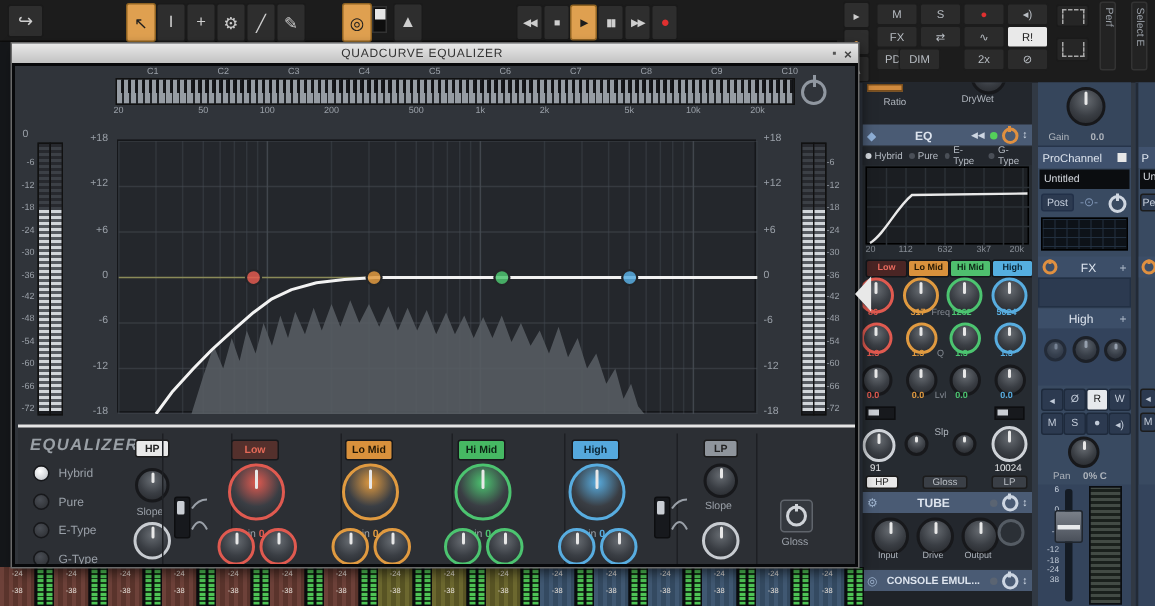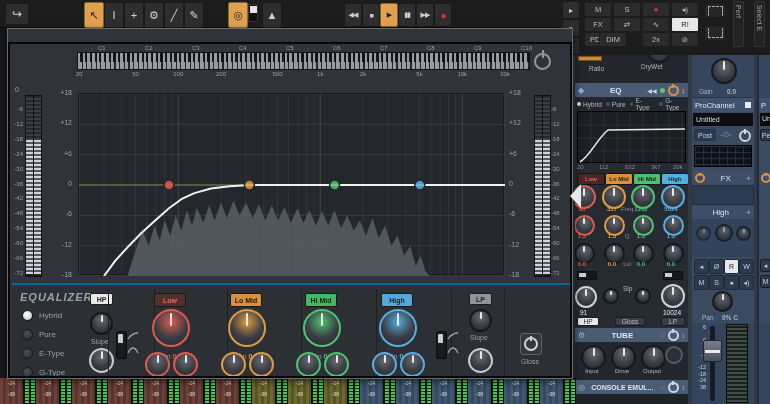--- a/index.html
+++ b/index.html
@@ -494,20 +494,25 @@
           <span style="position: absolute; left: 0px; top: 13px; width: 100%; text-align: center; font-size: 5px; color: rgb(227, 221, 214);">-38</span>
         </div>
         <div style="position: absolute; left: 23px; top: 0px; width: 13px; height: 26px; background: rgb(10, 12, 14);">
           <div style="position: absolute; left: 2px; top: 1px; width: 4px; height: 24px; background: repeating-linear-gradient(0deg, rgb(78, 196, 85) 0px, rgb(78, 196, 85) 2px, rgb(23, 58, 25) 2px, rgb(23, 58, 25) 3px);"></div>
           <div style="position: absolute; left: 8px; top: 1px; width: 4px; height: 24px; background: repeating-linear-gradient(0deg, rgb(78, 196, 85) 0px, rgb(78, 196, 85) 2px, rgb(23, 58, 25) 2px, rgb(23, 58, 25) 3px);"></div>
         </div>
       </div>
     </div>
 
   <div class="abs" id="eqwin" style="left:8px;top:29px;width:564px;height:349px;z-index:10;box-shadow:0 0 0 1px #6a6a6a,2px 3px 8px rgba(0,0,0,.6);background:#30343a;">
+    <div class="abs" style="left:0;top:0;width:564px;height:13px;background:linear-gradient(#e9e9e9,#c2c2c2);display:flex;align-items:center;">
+      <span style="flex:1;text-align:center;font-size:8px;color:#333;letter-spacing:.5px;">QUADCURVE EQUALIZER</span>
+      <span style="color:#555;font-size:8px;margin-right:5px;">▪</span>
+      <span style="color:#444;font-size:9px;margin-right:4px;font-weight:bold;">×</span>
+    </div>
     <div class="abs" id="eqbody" style="left:0;top:13px;width:564px;height:336px;background:#30343a;border:2px solid #07080a;overflow:hidden;">
 
       <div class="abs" id="kb" style="left:67px;top:8px;width:453px;height:18px;background:repeating-linear-gradient(90deg,#969ca3 0 3.5px,#23262a 3.5px 4.7px);border:1px solid #111;">
         <div class="abs" style="left:0;top:0;width:100%;height:55%;background:repeating-linear-gradient(90deg,rgba(20,22,25,.0) 0 2.4px,rgba(16,17,20,.95) 2.4px 4.7px);"></div>
       </div>
       <div class="abs" id="octaves" style="left:0;top:0;width:564px;height:8px;">
           <span class="t6 gry" style="position: absolute; left: 88px; top: 1px;">C1</span>
           <span class="t6 gry" style="position: absolute; left: 135px; top: 1px;">C2</span>
           <span class="t6 gry" style="position: absolute; left: 182px; top: 1px;">C3</span>
           <span class="t6 gry" style="position: absolute; left: 229px; top: 1px;">C4</span>
@@ -570,21 +575,21 @@
             <line x1="0" y1="182" x2="426" y2="182" stroke="#464b52" stroke-width="1" opacity="0.55"></line>
             <line x1="0" y1="91" x2="426" y2="91" stroke="#8a8a58" stroke-width="1"></line>
             <path d="M48.6240206767533,182 L48.6,182.0 L56.5,156.7 L63.5,136.5 L69.8,151.7 L75.5,131.4 L80.7,146.6 L85.5,126.4 L91.4,141.6 L96.7,121.3 L102.3,136.5 L107.9,116.3 L113.0,131.4 L117.8,113.8 L124.3,128.9 L130.1,111.2 L135.5,126.4 L142.0,108.7 L147.9,123.9 L154.5,106.2 L160.5,121.3 L167.0,108.7 L173.8,123.9 L179.9,110.2 L186.3,126.4 L192.7,111.2 L199.1,126.4 L205.5,112.7 L211.8,128.9 L218.4,114.3 L224.3,128.9 L230.5,116.3 L236.8,131.4 L243.1,117.3 L249.3,131.4 L255.5,116.3 L262.0,134.0 L268.3,121.3 L274.7,136.5 L280.8,126.4 L287.0,141.6 L293.4,123.9 L299.7,144.1 L306.1,131.4 L312.4,151.7 L318.5,141.6 L325.2,161.8 L331.2,151.7 L336.7,171.9 L341.7,161.8 L346.4,176.9 L350.7,182.0 L350.71472626889914,182 Z" fill="#585d63" opacity="0.88"></path>
             <path d="M25.0,182.0 L36.2,166.8 L50.0,151.7 L62.4,139.0 L77.3,125.4 L90.0,114.3 L102.3,105.2 L115.4,99.1 L132.0,94.5 L150.6,92.3 L171.0,91.0 L426.0,91.0" fill="none" stroke="#f2f2f2" stroke-width="2" stroke-linejoin="round"></path>
             <circle cx="90.0" cy="91" r="5" fill="#e05a50" fill-opacity="0.85" stroke="#232528" stroke-width="1.5"></circle>
             <circle cx="170.4" cy="91" r="5" fill="#e09a40" fill-opacity="0.85" stroke="#232528" stroke-width="1.5"></circle>
             <circle cx="255.6" cy="91" r="5" fill="#4cc470" fill-opacity="0.85" stroke="#232528" stroke-width="1.5"></circle>
             <circle cx="340.8" cy="91" r="5" fill="#58ade0" fill-opacity="0.85" stroke="#232528" stroke-width="1.5"></circle>
           </svg></div>
 
-      <div class="abs" id="panel" style="left:2px;top:239px;width:560px;height:107px;background:#2c2f34;border-top:2px solid #0369a1;">
+      <div class="abs" id="panel" style="left:2px;top:239px;width:560px;height:107px;background:#2c2f34;border-top:2px solid #e5e5e5;">
         <span style="position:absolute;left:8px;top:6px;font-size:11px;font-style:italic;font-weight:bold;color:#9aa0a6;letter-spacing:1px;">EQUALIZER</span>
         <div id="modes" class="abs" style="left:10px;top:24px;width:80px;height:80px;">
             <div style="position: absolute; left: 0px; top: 0px; height: 12px; display: flex; align-items: center; gap: 6px;">
               <span style="width: 9px; height: 9px; border-radius: 50%; border: 1px solid rgb(23, 24, 27); background: radial-gradient(circle at 40% 35%, rgb(255, 255, 255), rgb(184, 188, 194));"></span>
               <span class="t8 gry">Hybrid</span>
             </div>
             <div style="position: absolute; left: 0px; top: 19px; height: 12px; display: flex; align-items: center; gap: 6px;">
               <span style="width: 9px; height: 9px; border-radius: 50%; border: 1px solid rgb(23, 24, 27); background: radial-gradient(circle at 40% 35%, rgb(74, 78, 85), rgb(43, 45, 49));"></span>
               <span class="t8 gry">Pure</span>
             </div>

